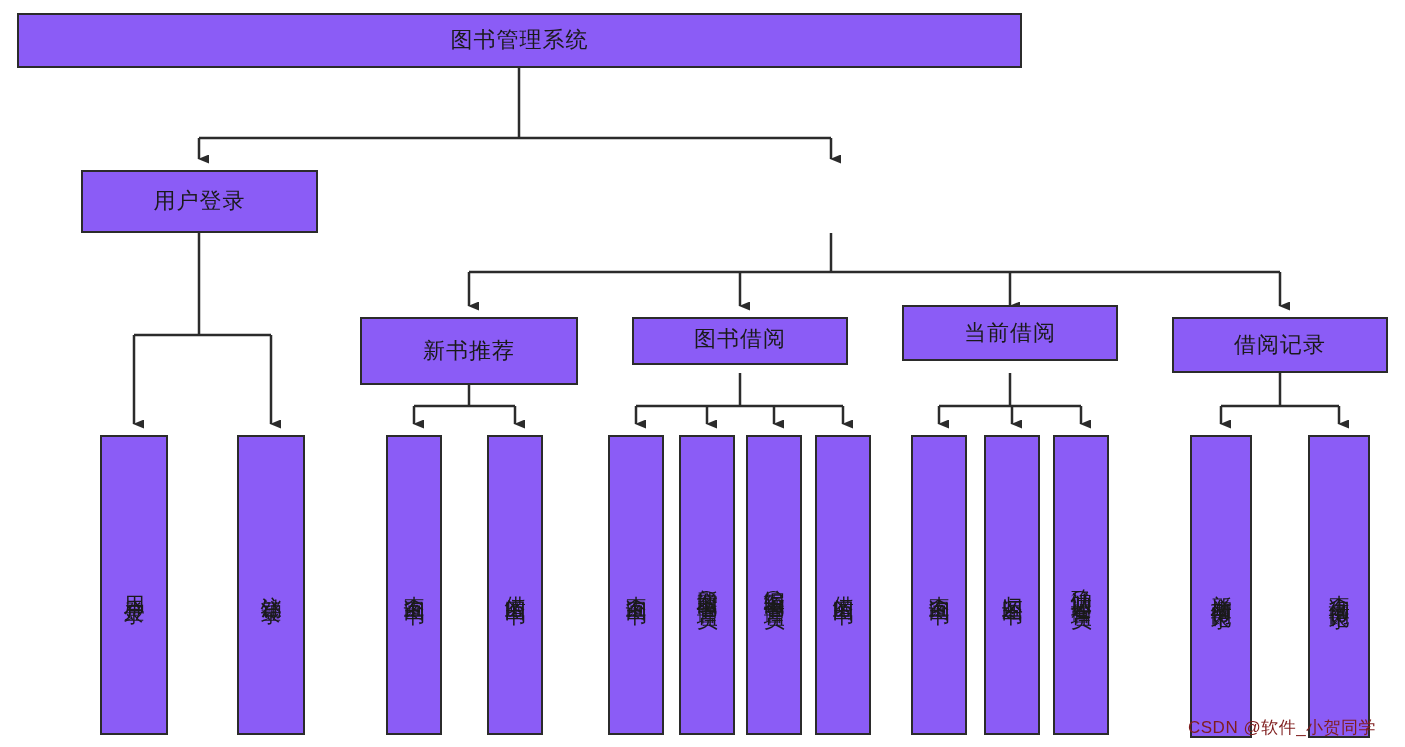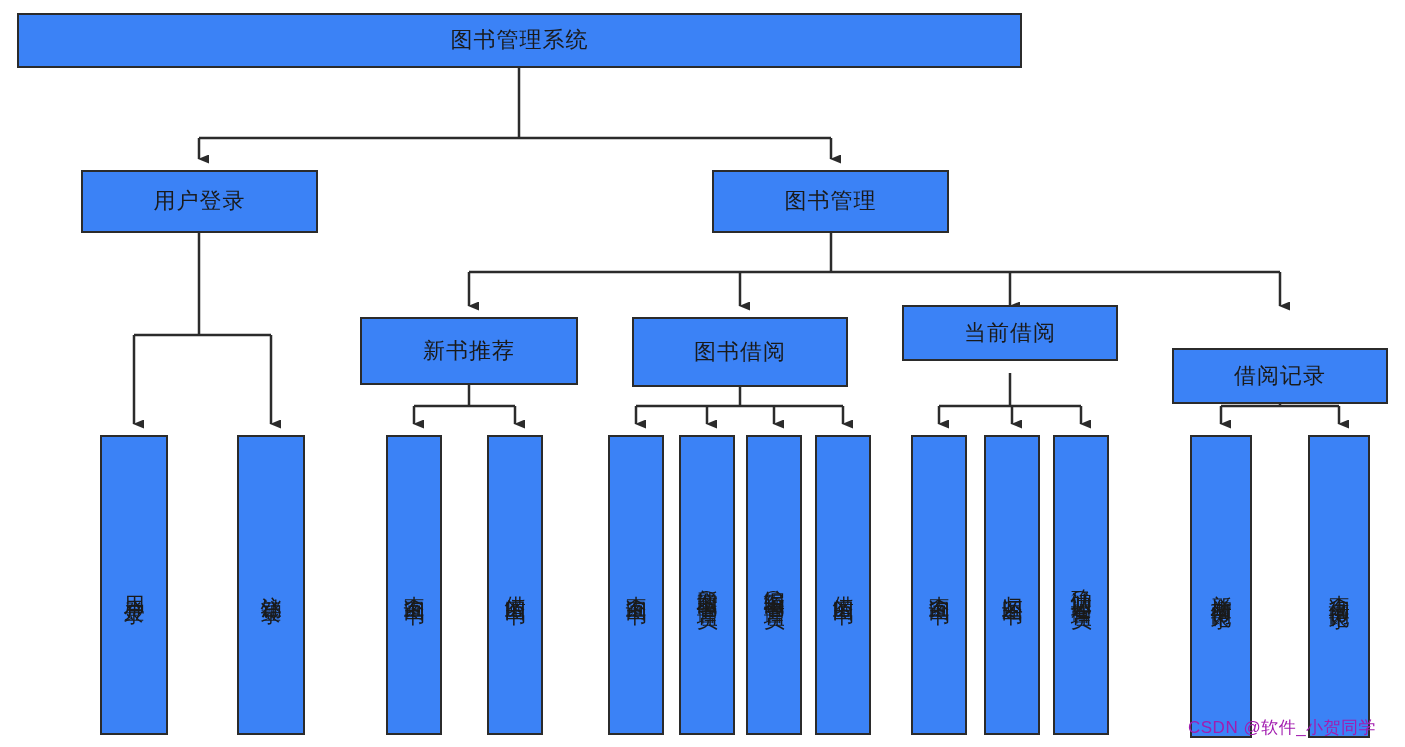--- a/index.html
+++ b/index.html
@@ -19,21 +19,21 @@
     position: absolute;
     left: 0;
     top: 0;
     width: 1405px;
     height: 747px;
     pointer-events: none;
   }
   .node {
     position: absolute;
     box-sizing: border-box;
-    background: #3b82f6;
+    background: #8b5cf6;
     border: 2px solid #2b2b2b;
     display: flex;
     align-items: center;
     justify-content: center;
     color: #1a1a1a;
   }
   .node.horiz {
     font-size: 22px;
     line-height: 1.2;
     letter-spacing: 1px;
@@ -48,21 +48,21 @@
   }
   .node.vert .vlabel {
     writing-mode: vertical-rl;
     text-orientation: upright;
     white-space: nowrap;
     display: block;
   }
   .watermark {
     position: absolute;
     font-size: 17px;
-    color: #a21caf;
+    color: #7f1d1d;
     white-space: nowrap;
     letter-spacing: 0.5px;
   }
 </style>
 </head>
 <body>
 
 <div id="canvas">
 
   <svg class="links" viewBox="0 0 1405 747">
@@ -115,34 +115,31 @@
     </g>
   </svg>
 
   <div class="node horiz" style="left:17px; top:13px; width:1005px; height:55px;">
     <span>图书管理系统</span>
   </div>
 
   <div class="node horiz" style="left:81px; top:170px; width:237px; height:63px;">
     <span>用户登录</span>
   </div>
-  <div class="node horiz" style="left:712px; top:170px; width:237px; height:63px;">
-    <span>图书管理</span>
-  </div>
 
   <div class="node horiz" style="left:360px; top:317px; width:218px; height:68px;">
     <span>新书推荐</span>
   </div>
-  <div class="node horiz" style="left:632px; top:317px; width:216px; height:70px;">
+  <div class="node horiz" style="left:632px; top:317px; width:216px; height:48px;font-family:Liberation Mono, monospace;">
     <span>图书借阅</span>
   </div>
   <div class="node horiz" style="left:902px; top:305px; width:216px; height:56px;">
     <span>当前借阅</span>
   </div>
-  <div class="node horiz" style="left:1172px; top:317px; width:216px; height:56px;margin-top:31px;">
+  <div class="node horiz" style="left:1172px; top:317px; width:216px; height:56px;">
     <span>借阅记录</span>
   </div>
 
   <div class="node vert" style="left:100px; top:435px; width:68px; height:300px;">
     <span class="vlabel">用户登录</span>
   </div>
   <div class="node vert" style="left:237px; top:435px; width:68px; height:300px;">
     <span class="vlabel">注销登录</span>
   </div>
 

